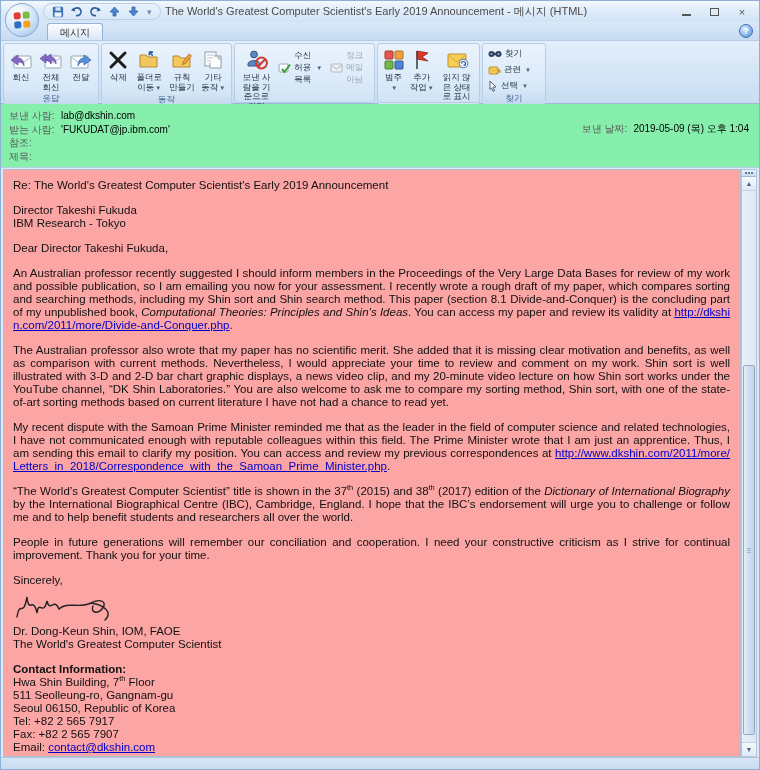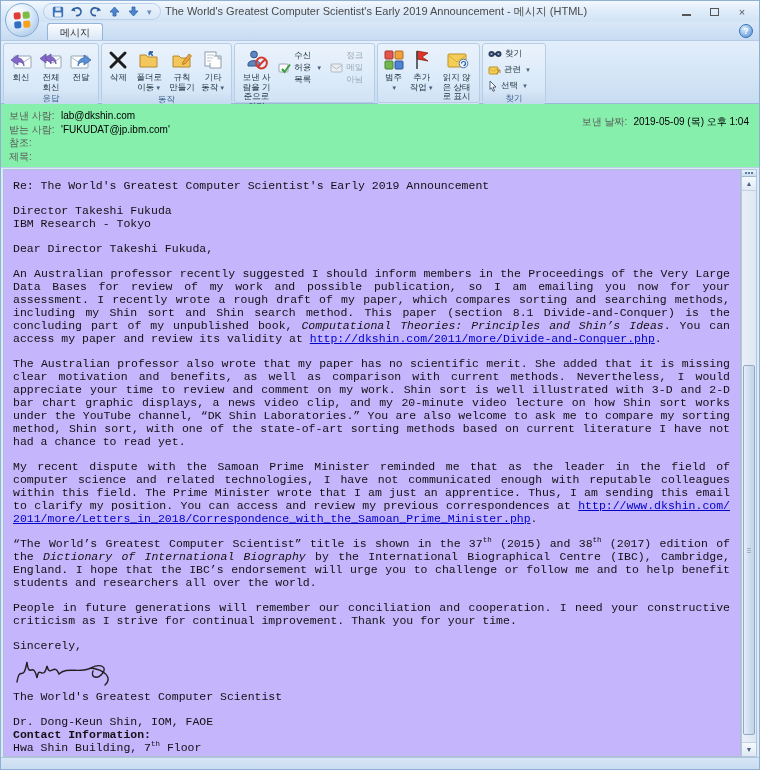--- a/index.html
+++ b/index.html
@@ -39,26 +39,26 @@
   .rsmall.disabled { color:#9aa7b5; }
   .dd { font-size:6px; color:#44627f; margin-left:1px; }
   .lbl2 { max-width:46px; }
   .lblwide { max-width:62px; }
 
   
   .msgheader { background:#86efac; padding:5px 8px 4px 8px; font-size:10px; border-bottom:1px solid #b9cfe6; position:relative; }
   .hrow { display:flex; line-height:13.5px; }
   .hlabel { width:52px; color:#5a5a5a; flex:none; }
   .hvalue { color:#000; }
-  .hdate { position:absolute; right:10px; top:11px; display:flex; }
+  .hdate { position:absolute; right:10px; top:18px; display:flex; }
   .hdate .hlabel { width:auto; margin-right:6px; }
 
   
   .bodywrap { flex:1; display:flex; background:#dbe9f8; padding:1px 2px 0 2px; min-height:0; }
-  .mailbody { flex:1; background:#c4b5fd; border:1px solid #aebfcf; overflow:hidden; padding:9px 10px 0 9px; font-family:Liberation Mono, monospace; font-size:11.5px; line-height:13px; color:#111; }
+  .mailbody { flex:1; background:#fca5a5; border:1px solid #aebfcf; overflow:hidden; padding:9px 10px 0 9px; font-family:Liberation Sans, sans-serif; font-size:11.5px; line-height:13px; color:#111; }
   .mailbody p { margin:0 0 12px 0; text-align:justify; }
   .mailbody p.nj { text-align:left; }
   .tight { margin-bottom:0 !important; }
   a.mlink { color:#0000c8; text-decoration:underline; word-break:break-all; }
   .ital { font-style:italic; }
   sup { font-size:0.65em; vertical-align:super; line-height:0; }
   .sigline { margin:2px 0 2px 0; }
   .contact-block { margin-top:0; }
   .contact-block div { line-height:13px; }
   .cb-head { font-weight:bold; }
@@ -392,22 +392,22 @@
       <p><span>“The World’s Greatest Computer Scientist” title is shown in the 37</span><sup>th</sup><span> (2015) and 38</span><sup>th</sup><span> (2017) edition of the </span><span class="ital">Dictionary of International Biography</span><span> by the International Biographical Centre (IBC), Cambridge, England. I hope that the IBC’s endorsement will urge you to challenge or follow me and to help benefit students and researchers all over the world.</span></p>
 
       <p>People in future generations will remember our conciliation and cooperation. I need your constructive criticism as I strive for continual improvement. Thank you for your time.</p>
 
       <p class="nj tight">Sincerely,</p>
       <div class="sigline">
         <svg width="112" height="34" viewBox="0 0 112 34">
             <path d="M4,28 C7,10 10,30 14,8 C16,26 20,6 24,24 C26,10 30,28 34,12 C37,24 41,8 46,20 C54,12 66,20 78,14 C88,9 95,13 89,20 C85,25 77,24 80,17 M78,14 C92,16 100,24 92,31" fill="none" stroke="#222" stroke-width="1.4" stroke-linecap="round"></path>
           </svg>
       </div>
+      <p class="nj tight">Dr. Dong-Keun Shin, IOM, FAOE</p>
       <p class="nj">The World's Greatest Computer Scientist</p>
-      <p class="nj tight">Dr. Dong-Keun Shin, IOM, FAOE</p>
 
       <div class="contact-block">
         <div class="cb-head">Contact Information:</div>
         <div><span>Hwa Shin Building, 7</span><sup>th</sup><span> Floor</span></div>
         <div>511 Seolleung-ro, Gangnam-gu</div>
         <div>Seoul 06150, Republic of Korea</div>
         <div>Tel: +82 2 565 7917</div>
         <div>Fax: +82 2 565 7907</div>
         <div><span>Email: </span><a class="mlink" href="#">contact@dkshin.com</a></div>
 

